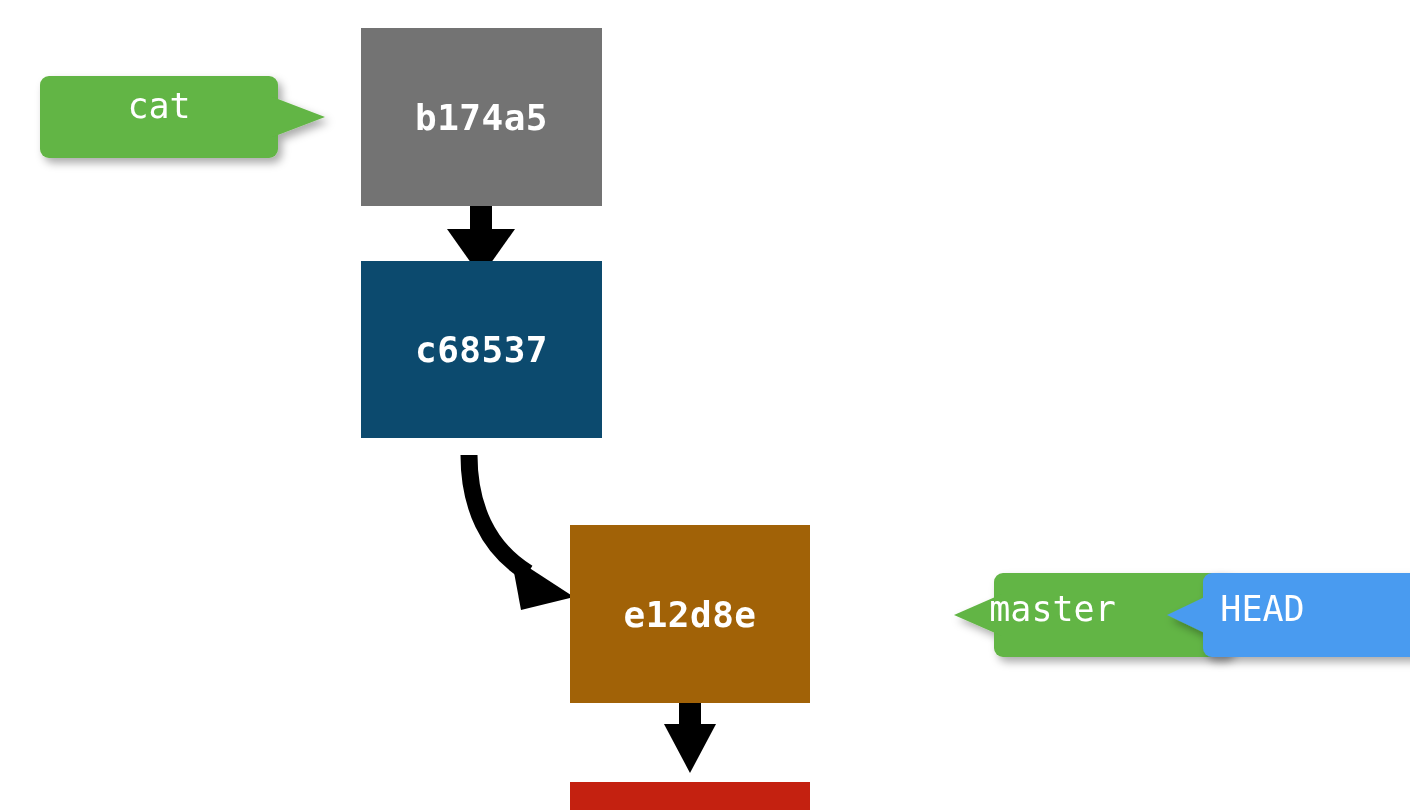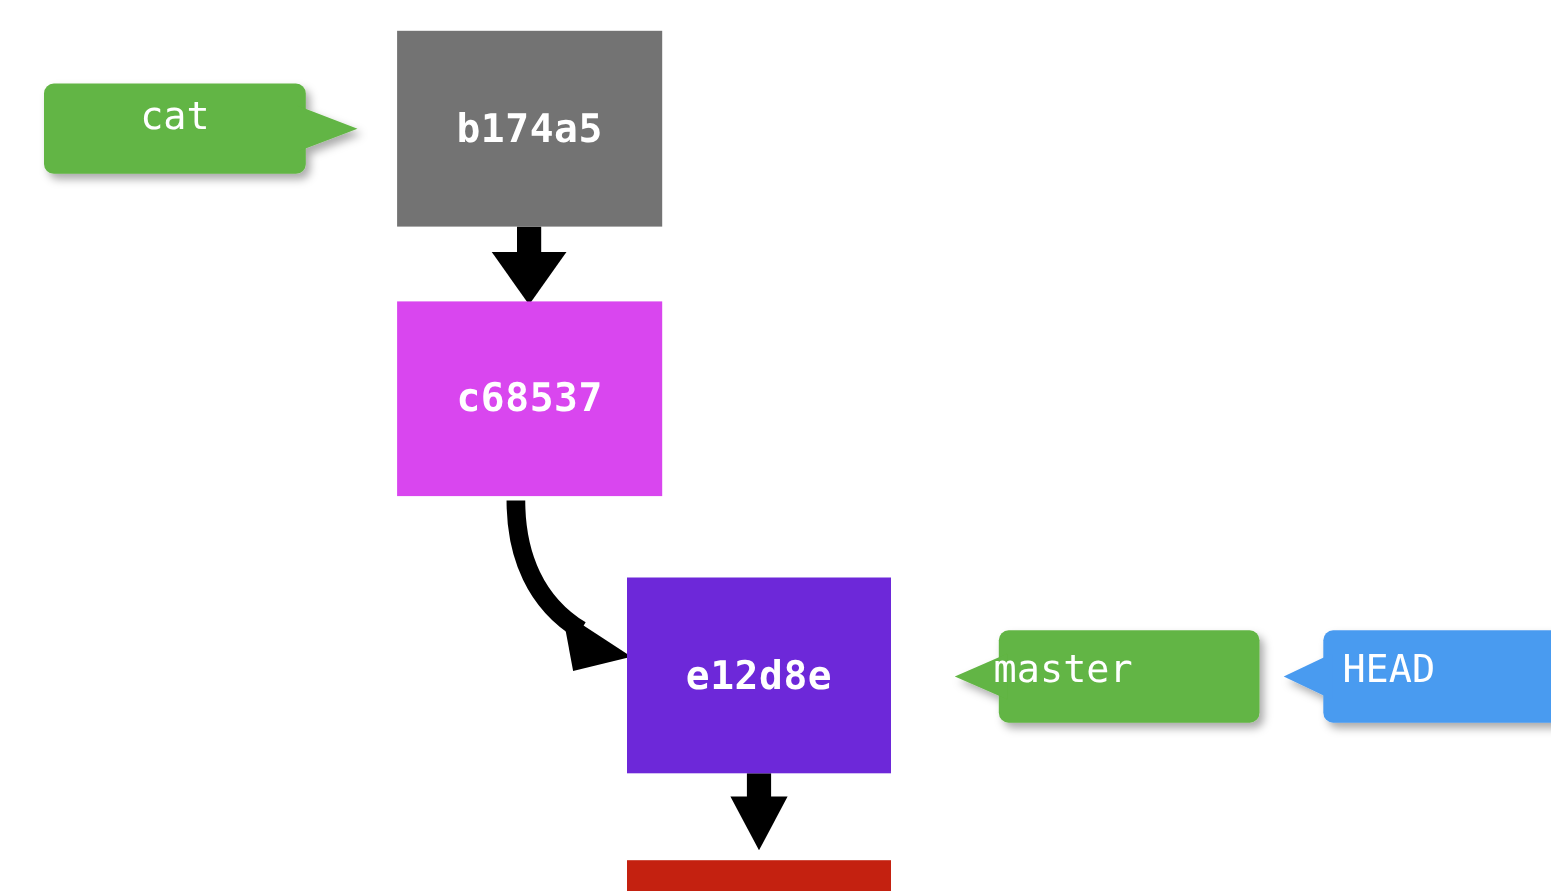--- a/index.html
+++ b/index.html
@@ -90,25 +90,25 @@
     <g>
       <rect x="679" y="703" width="22" height="31" fill="#000000"></rect>
       <polygon points="664,724 716,724 690,773" fill="#000000"></polygon>
     </g>
   </svg>
 
   <div class="commit" style="left:361px; top:28px; width:241px; height:178px; background:#737373;">
     <span>b174a5</span>
   </div>
 
-  <div class="commit" style="left:361px; top:274px; width:241px; height:177px; background:#d946ef;">
+  <div class="commit" style="left:361px; top:261px; width:241px; height:177px; background:#0c4a6e;">
     <span>c68537</span>
   </div>
 
-  <div class="commit" style="left:570px; top:525px; width:240px; height:178px; background:#6d28d9;">
+  <div class="commit" style="left:570px; top:525px; width:240px; height:178px; background:#a16207;">
     <span>e12d8e</span>
   </div>
 
   <div class="commit" style="left:570px; top:782px; width:240px; height:28px; background:#c42110;">
     <span></span>
   </div>
 
   <div class="tag" style="left:40px; top:76px; width:238px; height:60px;">
     <svg class="tag-svg" width="300" height="100" viewBox="0 0 300 100" xmlns="http://www.w3.org/2000/svg">
       <defs>
@@ -117,21 +117,21 @@
         </filter>
       </defs>
       <g filter="url(#shadow-cat)">
         <rect x="0" y="0" width="238" height="82" rx="9" ry="9" fill="#62b544"></rect>
         <polygon points="230,20 285,41 230,62" fill="#62b544"></polygon>
       </g>
     </svg>
     <span class="tag-label">cat</span>
   </div>
 
-  <div class="tag" style="left:848px; top:573px; width:237px; height:72px;">
+  <div class="tag" style="left:934px; top:573px; width:237px; height:72px;">
     <svg class="tag-svg" width="300" height="110" viewBox="-60 0 300 110" xmlns="http://www.w3.org/2000/svg">
       <defs>
         <filter id="shadow-master" x="-30%" y="-20%" width="170%" height="170%">
           <feDropShadow dx="4" dy="5" stdDeviation="4" flood-color="#000000" flood-opacity="0.33"></feDropShadow>
         </filter>
       </defs>
       <g filter="url(#shadow-master)">
         <rect x="0" y="0" width="237" height="84" rx="9" ry="9" fill="#62b544"></rect>
         <polygon points="8,21 8,63 -40,42" fill="#62b544"></polygon>
       </g>

